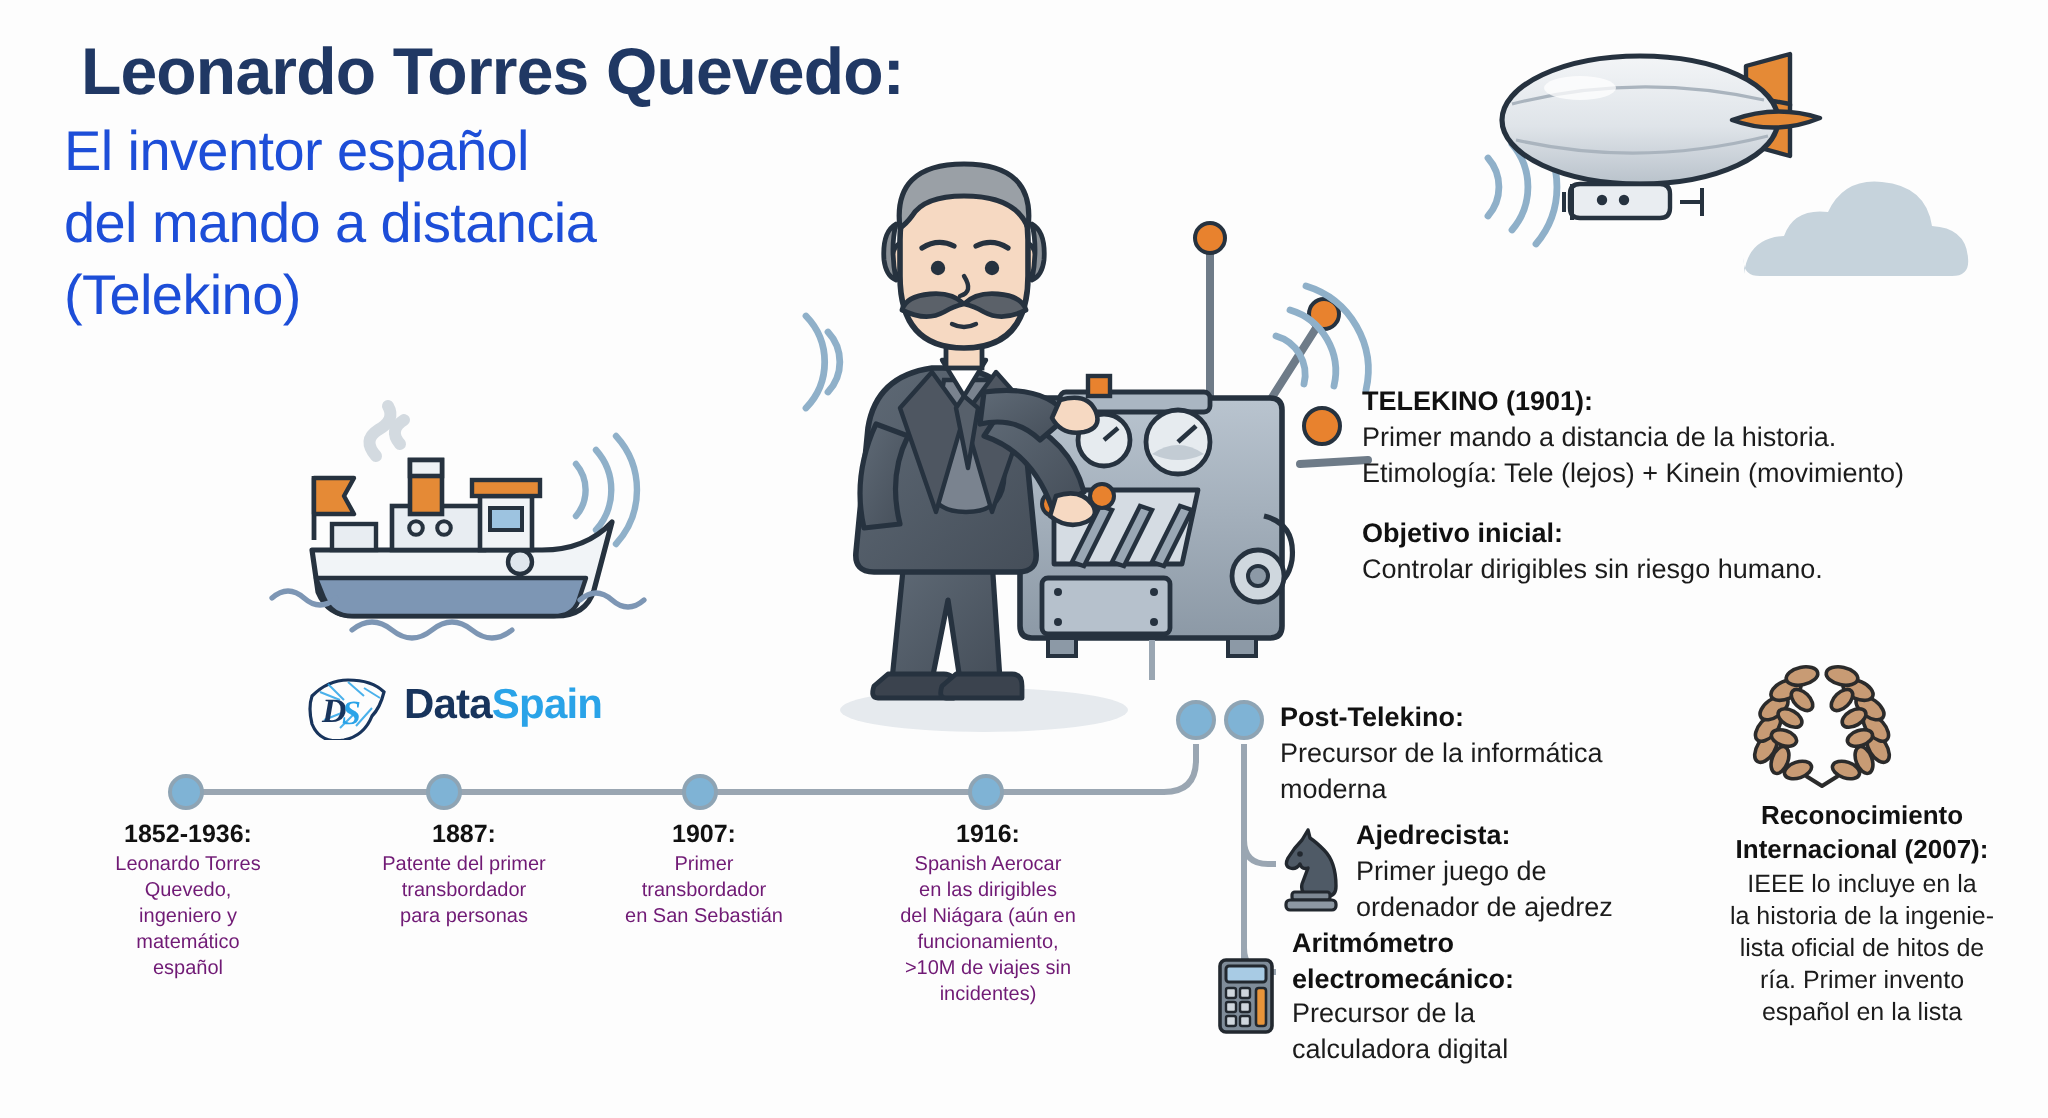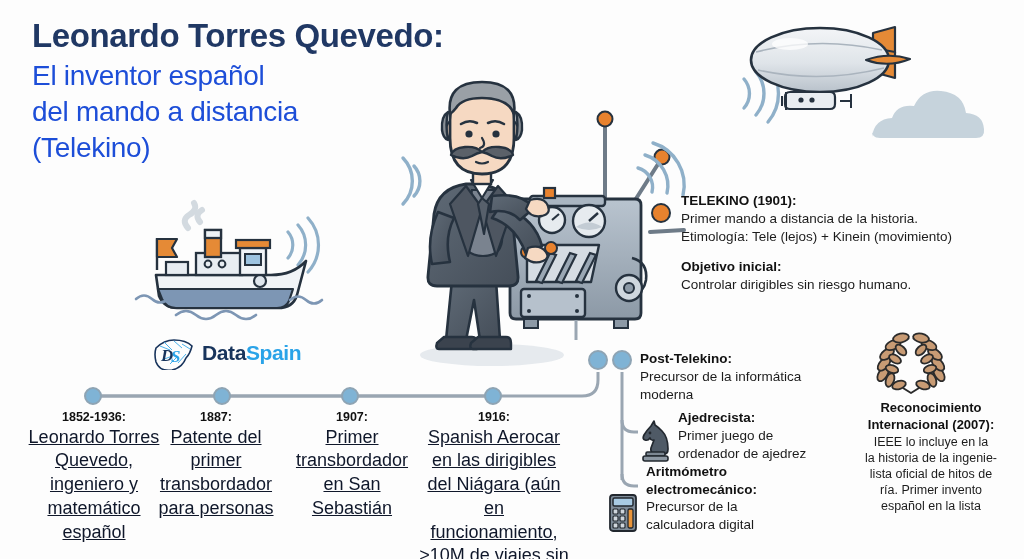--- a/index.html
+++ b/index.html
@@ -12,50 +12,50 @@
     overflow:hidden;
     position:relative;
   }
   #canvas{position:absolute;inset:0;width:1024px;height:559px;}
   .abs{position:absolute;}
 
   
   #title-block{left:32px;top:18px;width:420px;}
   #page-title{
     font-size:33px;font-weight:bold;color:#203864;
-    letter-spacing:-0.4px;line-height:1.1;margin:0 0 4px 0;
+    letter-spacing:-0.4px;line-height:1.1;margin:0 0 4px 0;text-align:right;
   }
   .subtitle-line{
     font-size:28px;color:#1d4ed8;line-height:1.28;
     letter-spacing:-0.3px;font-weight:400;
   }
 
   
   .blk-head{font-weight:bold;font-size:13.5px;color:#111;line-height:1.3;}
   .blk-body{font-size:13.5px;color:#1c1c1c;line-height:1.33;}
 
   #telekino-block{left:681px;top:192px;width:340px;}
   #objetivo-block{left:681px;top:258px;width:340px;}
 
   #post-block{left:640px;top:350px;width:195px;}
 
-  .mini-row{display:flex;align-items:flex-end;gap:8px;}
+  .mini-row{display:flex;align-items:center;gap:8px;}
   .mini-icon{flex:0 0 auto;width:30px;height:42px;}
   .mini-text{padding-top:1px;}
   #ajedrecista-row{left:640px;top:408px;width:200px;}
   #aritmometro-row{left:608px;top:462px;width:200px;}
 
   #recon-block{left:838px;top:400px;width:186px;text-align:center;}
   #recon-block .blk-head{font-size:13px;}
   #recon-block .blk-body{font-size:12.5px;line-height:1.28;}
 
   
   .tl-label{position:absolute;text-align:center;top:409px;}
   .tl-year{font-weight:bold;font-size:12.5px;color:#111;line-height:1.32;}
-  .tl-desc{font-size:18px;color:#0f172a;line-height:1.32;text-decoration:underline;}
+  .tl-desc{font-size:10px;color:#701a75;line-height:1.32;}
 
   
   #logo{left:152px;top:336px;display:flex;align-items:center;gap:6px;}
   #logo-text{font-size:21px;font-weight:bold;letter-spacing:-0.4px;}
   #logo-text .d1{color:#18345c;}
   #logo-text .d2{color:#2aa3e8;}
 </style>
 </head>
 <body>
 
@@ -391,21 +391,21 @@
 
 <div id="timeline-labels">
     <div class="tl-label" style="left: 28px; width: 132px;">
       <div class="tl-year">1852-1936:</div>
       <div class="tl-desc">Leonardo Torres</div>
       <div class="tl-desc">Quevedo,</div>
       <div class="tl-desc">ingeniero y</div>
       <div class="tl-desc">matemático</div>
       <div class="tl-desc">español</div>
     </div>
-    <div class="tl-label" style="left: 152px; width: 128px;">
+    <div class="tl-label" style="left: 168px; width: 128px;">
       <div class="tl-year">1887:</div>
       <div class="tl-desc">Patente del primer</div>
       <div class="tl-desc">transbordador</div>
       <div class="tl-desc">para personas</div>
     </div>
     <div class="tl-label" style="left: 288px; width: 128px;">
       <div class="tl-year">1907:</div>
       <div class="tl-desc">Primer</div>
       <div class="tl-desc">transbordador</div>
       <div class="tl-desc">en San Sebastián</div>

